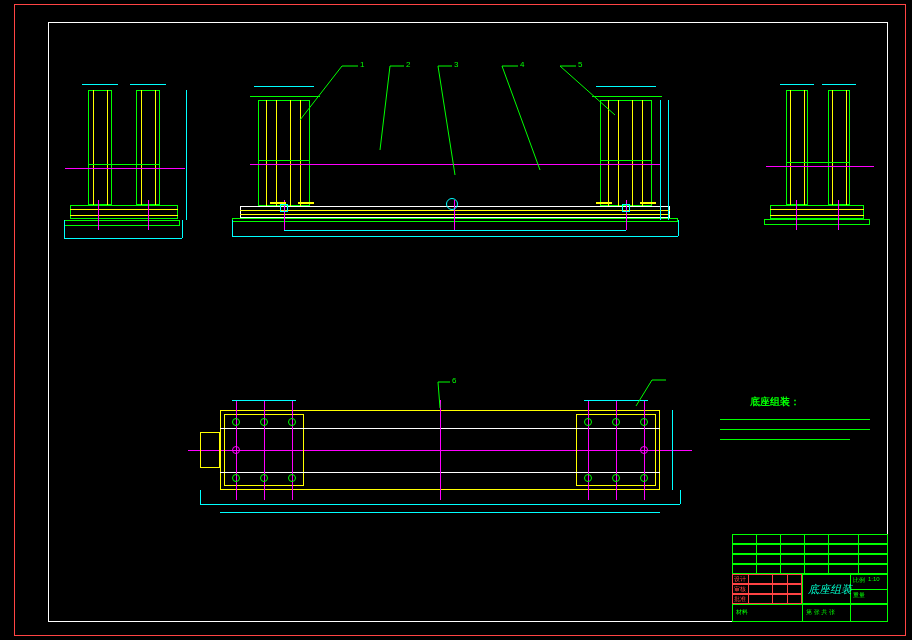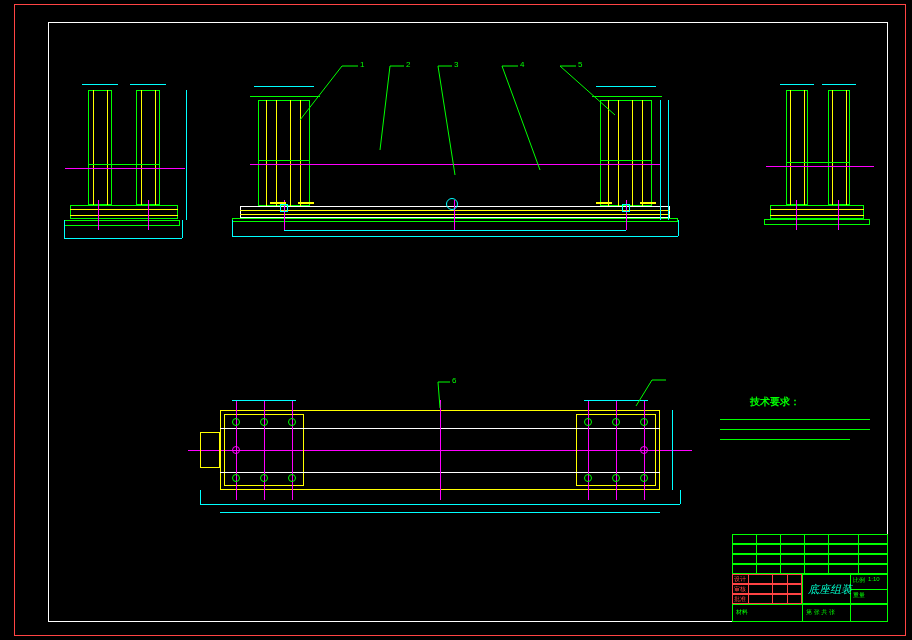--- a/index.html
+++ b/index.html
@@ -224,21 +224,21 @@
 <svg class="leader" style="left:200px;top:376px;" width="480" height="40">
   <g stroke="#00ff00" stroke-width="1" fill="none">
     <line x1="240" y1="32" x2="238" y2="6"></line>
     <line x1="238" y1="6" x2="250" y2="6"></line>
     <line x1="436" y1="30" x2="452" y2="4"></line>
     <line x1="452" y1="4" x2="466" y2="4"></line>
   </g>
 </svg>
 <div class="txt" style="left:452px;top:376px;">6</div>
 
-<div class="txt" style="left:750px;top:395px;font-size:10px;font-weight:bold;">技术要求：</div>
+<div class="txt" style="left:750px;top:395px;font-size:10px;font-weight:bold;">底座组装：</div>
 <div class="box b-green" style="left:720px;top:414px;width:150px;height:6px;border-top:none;border-left:none;border-right:none;"></div>
 <div class="box b-green" style="left:720px;top:424px;width:150px;height:6px;border-top:none;border-left:none;border-right:none;"></div>
 <div class="box b-green" style="left:720px;top:434px;width:130px;height:6px;border-top:none;border-left:none;border-right:none;"></div>
 
 <div class="box" style="left:732px;top:534px;width:156px;height:88px;">
 
   <div class="tb-cell" style="left:0;top:0;width:156px;height:88px;"></div>
 
   <div class="tb-cell" style="left:0;top:0;width:156px;height:10px;"></div>
   <div class="tb-cell" style="left:0;top:10px;width:156px;height:10px;"></div>

